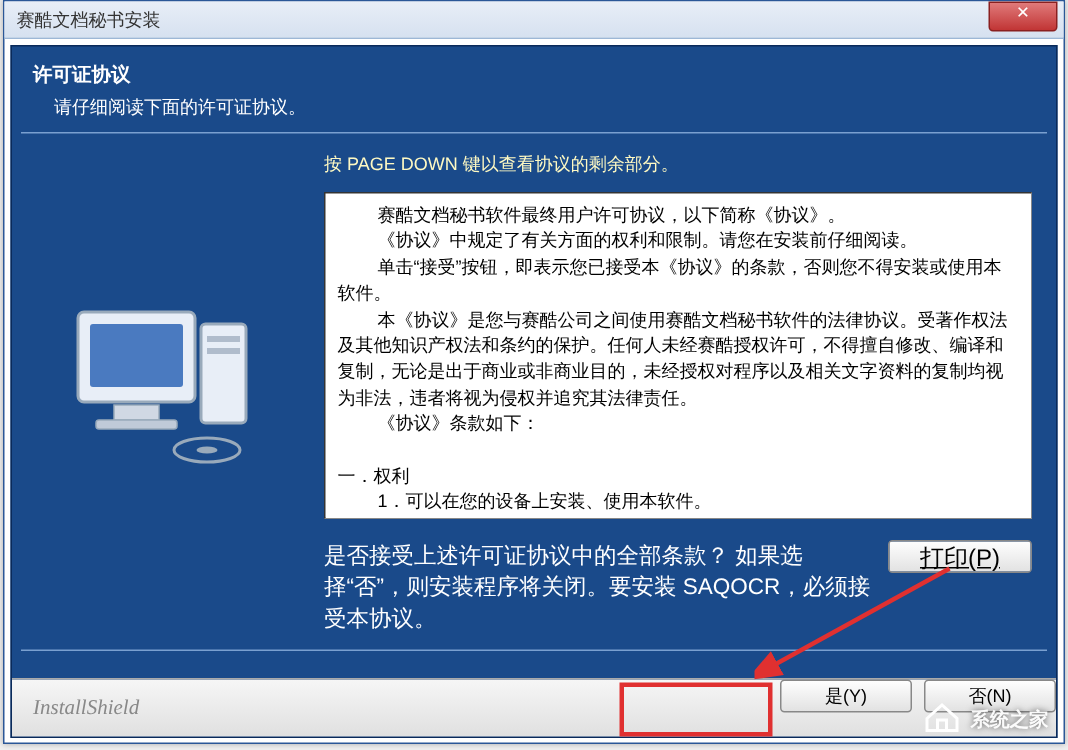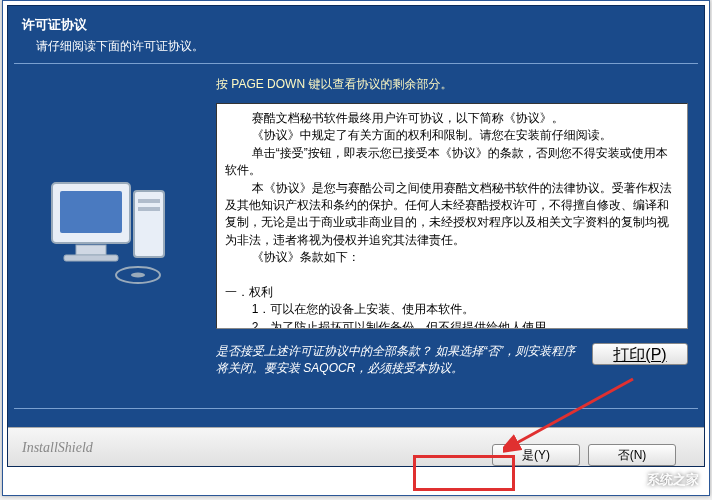--- a/index.html
+++ b/index.html
@@ -111,24 +111,23 @@
     white-space: pre-wrap;
   }
   .question-row {
     display: flex;
     align-items: flex-start;
     margin-top: 14px;
     gap: 10px;
   }
   .question-text {
     flex: 1;
-    font-size: 12px;
+    font-size: 15px;
     line-height: 1.4;
     white-space: pre-wrap;
-    font-style: italic;
   }
   .print-btn {
     width: 96px;
     height: 22px;
     background: linear-gradient(#fefefe, #e2e2e2);
     border: 1px solid #888;
     border-radius: 3px;
     color: #000;
     font-size: 16px;
     cursor: pointer;
@@ -136,23 +135,22 @@
   }
   .button-bar {
     position: absolute;
     left: 0;
     bottom: 0;
     right: 0;
     height: 38px;
     background: linear-gradient(#f6f6f6, #e0e0e0);
     border-top: 1px solid #aaa;
     display: flex;
-    align-items: flex-end;
+    align-items: flex-start;
     justify-content: flex-end;
-    padding-right: 28px;
     gap: 8px;
   }
   .installshield {
     position: absolute;
     left: 14px;
     bottom: 10px;
     color: #888;
     font-style: italic;
     font-family: "Times New Roman", serif;
     font-size: 14px;
@@ -207,20 +205,26 @@
   .wm-icon {
     width: 26px;
     height: 22px;
   }
 </style>
 </head>
 <body>
 
 <div class="window">
 
+  <div class="titlebar">
+    <span class="titlebar-text">赛酷文档秘书安装</span>
+    <div class="close-btn">
+      <span>✕</span>
+    </div>
+  </div>
 
   <div class="inner">
 
     <div class="header">
       <div class="header-title">许可证协议</div>
       <div class="header-sub">请仔细阅读下面的许可证协议。</div>
     </div>
     <div class="divider"></div>
 
     <div class="content">

